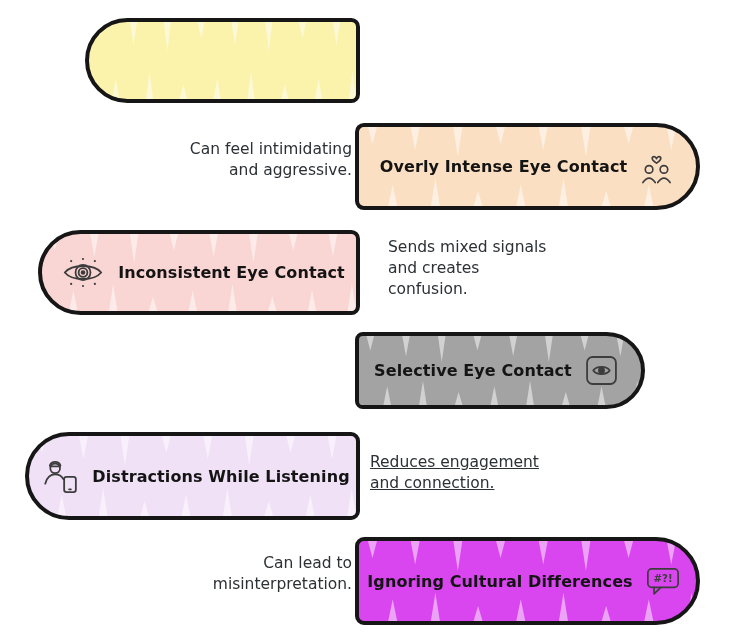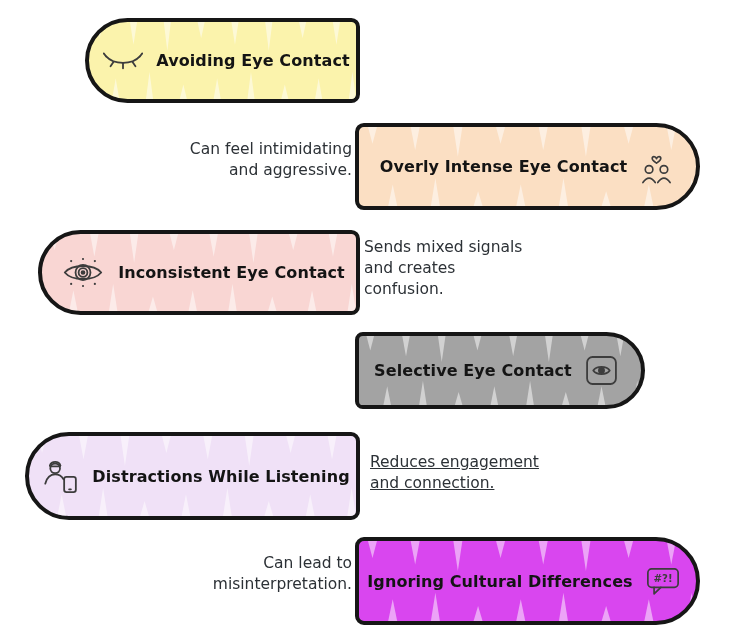--- a/index.html
+++ b/index.html
@@ -31,21 +31,21 @@
   
   #pill-0 { left:85px;  top:18px;  width:275px; height:85px; }
   #pill-1 { left:355px; top:123px; width:345px; height:87px;padding-left:20px; }
   #pill-2 { left:38px;  top:230px; width:322px; height:85px; }
   #pill-3 { left:355px; top:332px; width:290px; height:77px; }
   #pill-4 { left:25px;  top:432px; width:335px; height:88px; }
   #pill-5 { left:355px; top:537px; width:345px; height:88px; }
 
   #desc-0 { left:370px;  top:35px; }
   #desc-1 { right:378px; top:139px; }
-  #desc-2 { left:364px;  top:237px; }
+  #desc-2 { left:388px;  top:237px; }
   #desc-3 { right:378px; top:348px; }
   #desc-4 { left:370px;  top:452px;text-decoration:underline; }
   #desc-5 { right:378px; top:553px; }
 </style>
 </head>
 <body>
 
 <div class="canvas">
 
   <div id="pill-0" class="pill left" style="background: rgb(251, 243, 172); border-color: rgb(22, 22, 22);">
@@ -60,33 +60,20 @@
         <polygon points="140,85 148,85 144,62" fill="#ffffff" opacity="0.5"></polygon>
         <polygon points="160,0 168,0 164,25" fill="#ffffff" opacity="0.5"></polygon>
         <polygon points="178,85 186,85 182,55" fill="#ffffff" opacity="0.5"></polygon>
         <polygon points="198,0 206,0 202,32" fill="#ffffff" opacity="0.5"></polygon>
         <polygon points="216,85 224,85 220,69" fill="#ffffff" opacity="0.5"></polygon>
         <polygon points="236,0 244,0 240,18" fill="#ffffff" opacity="0.5"></polygon>
         <polygon points="254,85 262,85 258,62" fill="#ffffff" opacity="0.5"></polygon>
         <polygon points="274,0 282,0 278,25" fill="#ffffff" opacity="0.5"></polygon>
         <polygon points="292,85 300,85 296,55" fill="#ffffff" opacity="0.5"></polygon>
       </svg>
-    <div class="content">
-      <span class="icon">
-        <svg viewBox="0 0 44 22" width="40" height="20">
-          <path d="M3.5 6 C12 15.5 32 15.5 40.5 6"></path>
-          <path d="M3.5 6 L0.8 2.6"></path>
-          <path d="M40.5 6 L43.2 2.6"></path>
-          <path d="M11.5 12.2 L8.3 16.8"></path>
-          <path d="M22 13.6 L22 19"></path>
-          <path d="M32.5 12.2 L35.7 16.8"></path>
-        </svg>
-      </span>
-      <span class="title">Avoiding Eye Contact</span>
-    </div>
   </div>
 
   <div id="pill-1" class="pill right" style="background: rgb(251, 223, 195); border-color: rgb(22, 22, 22);">
     <svg class="texture" viewBox="0 0 300 85" preserveAspectRatio="none">
         <polygon points="8,0 16,0 12,18" fill="#ffffff" opacity="0.5"></polygon>
         <polygon points="26,85 34,85 30,62" fill="#ffffff" opacity="0.5"></polygon>
         <polygon points="46,0 54,0 50,25" fill="#ffffff" opacity="0.5"></polygon>
         <polygon points="64,85 72,85 68,55" fill="#ffffff" opacity="0.5"></polygon>
         <polygon points="84,0 92,0 88,32" fill="#ffffff" opacity="0.5"></polygon>
         <polygon points="102,85 110,85 106,69" fill="#ffffff" opacity="0.5"></polygon>

